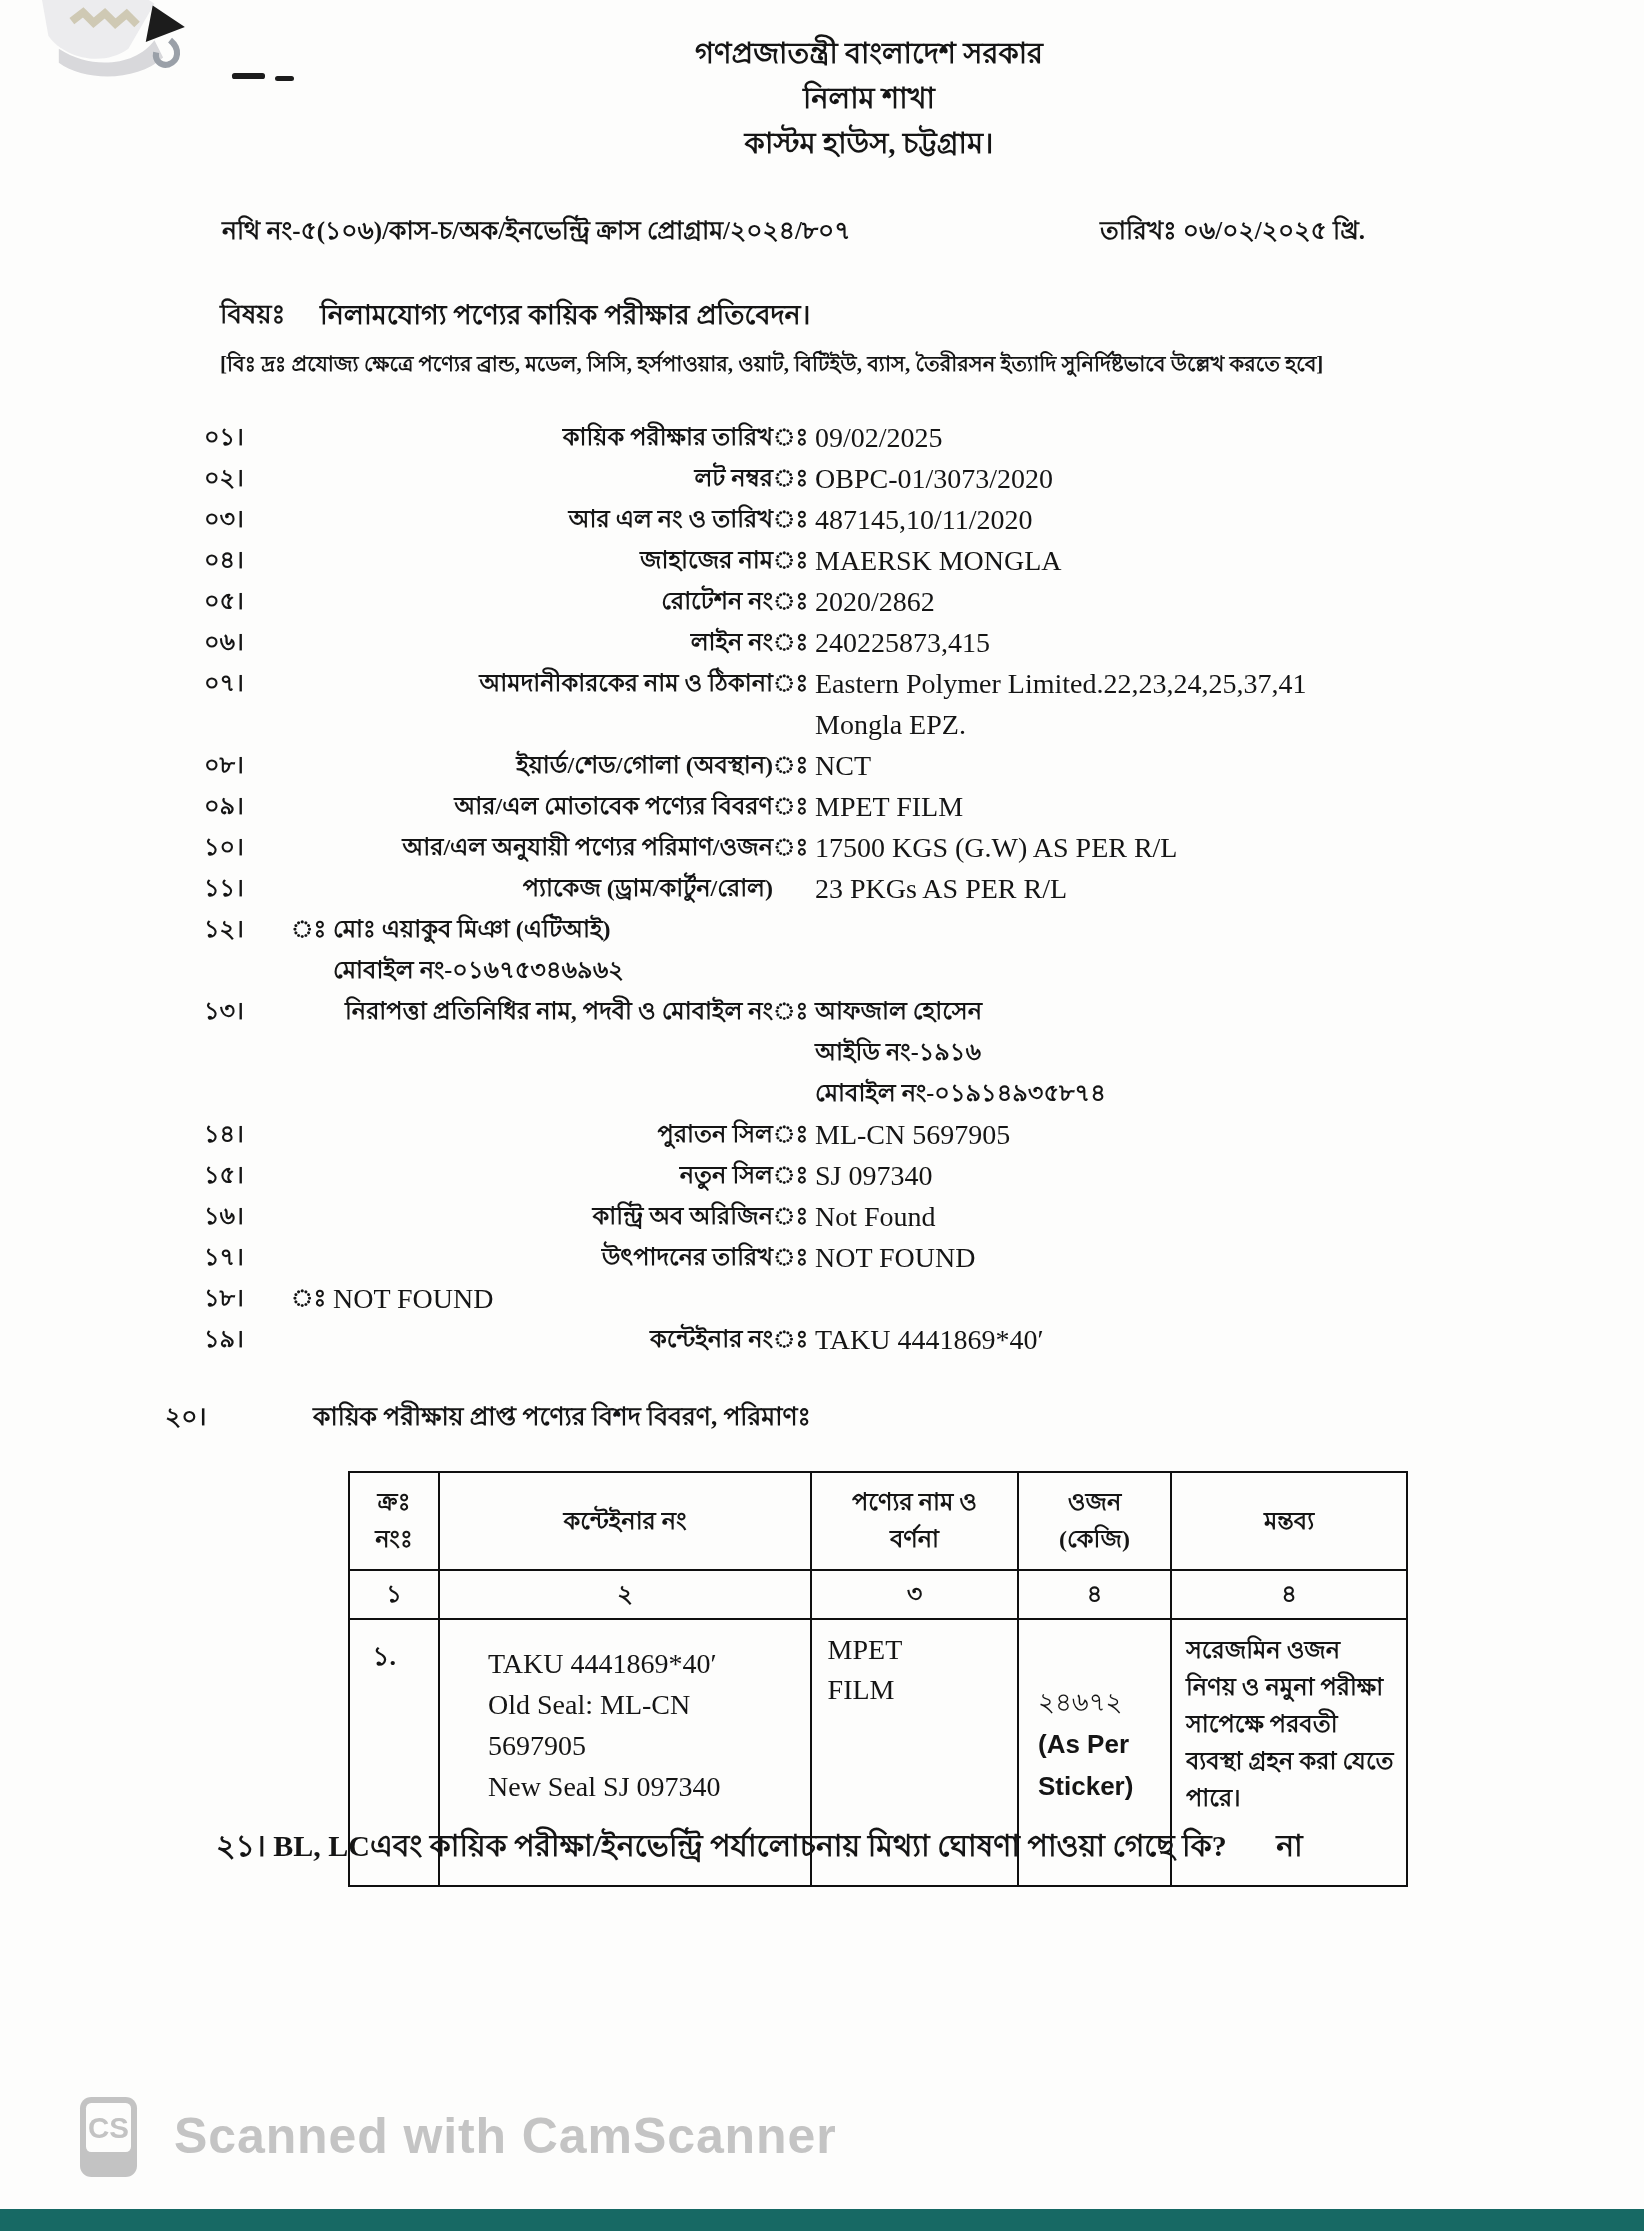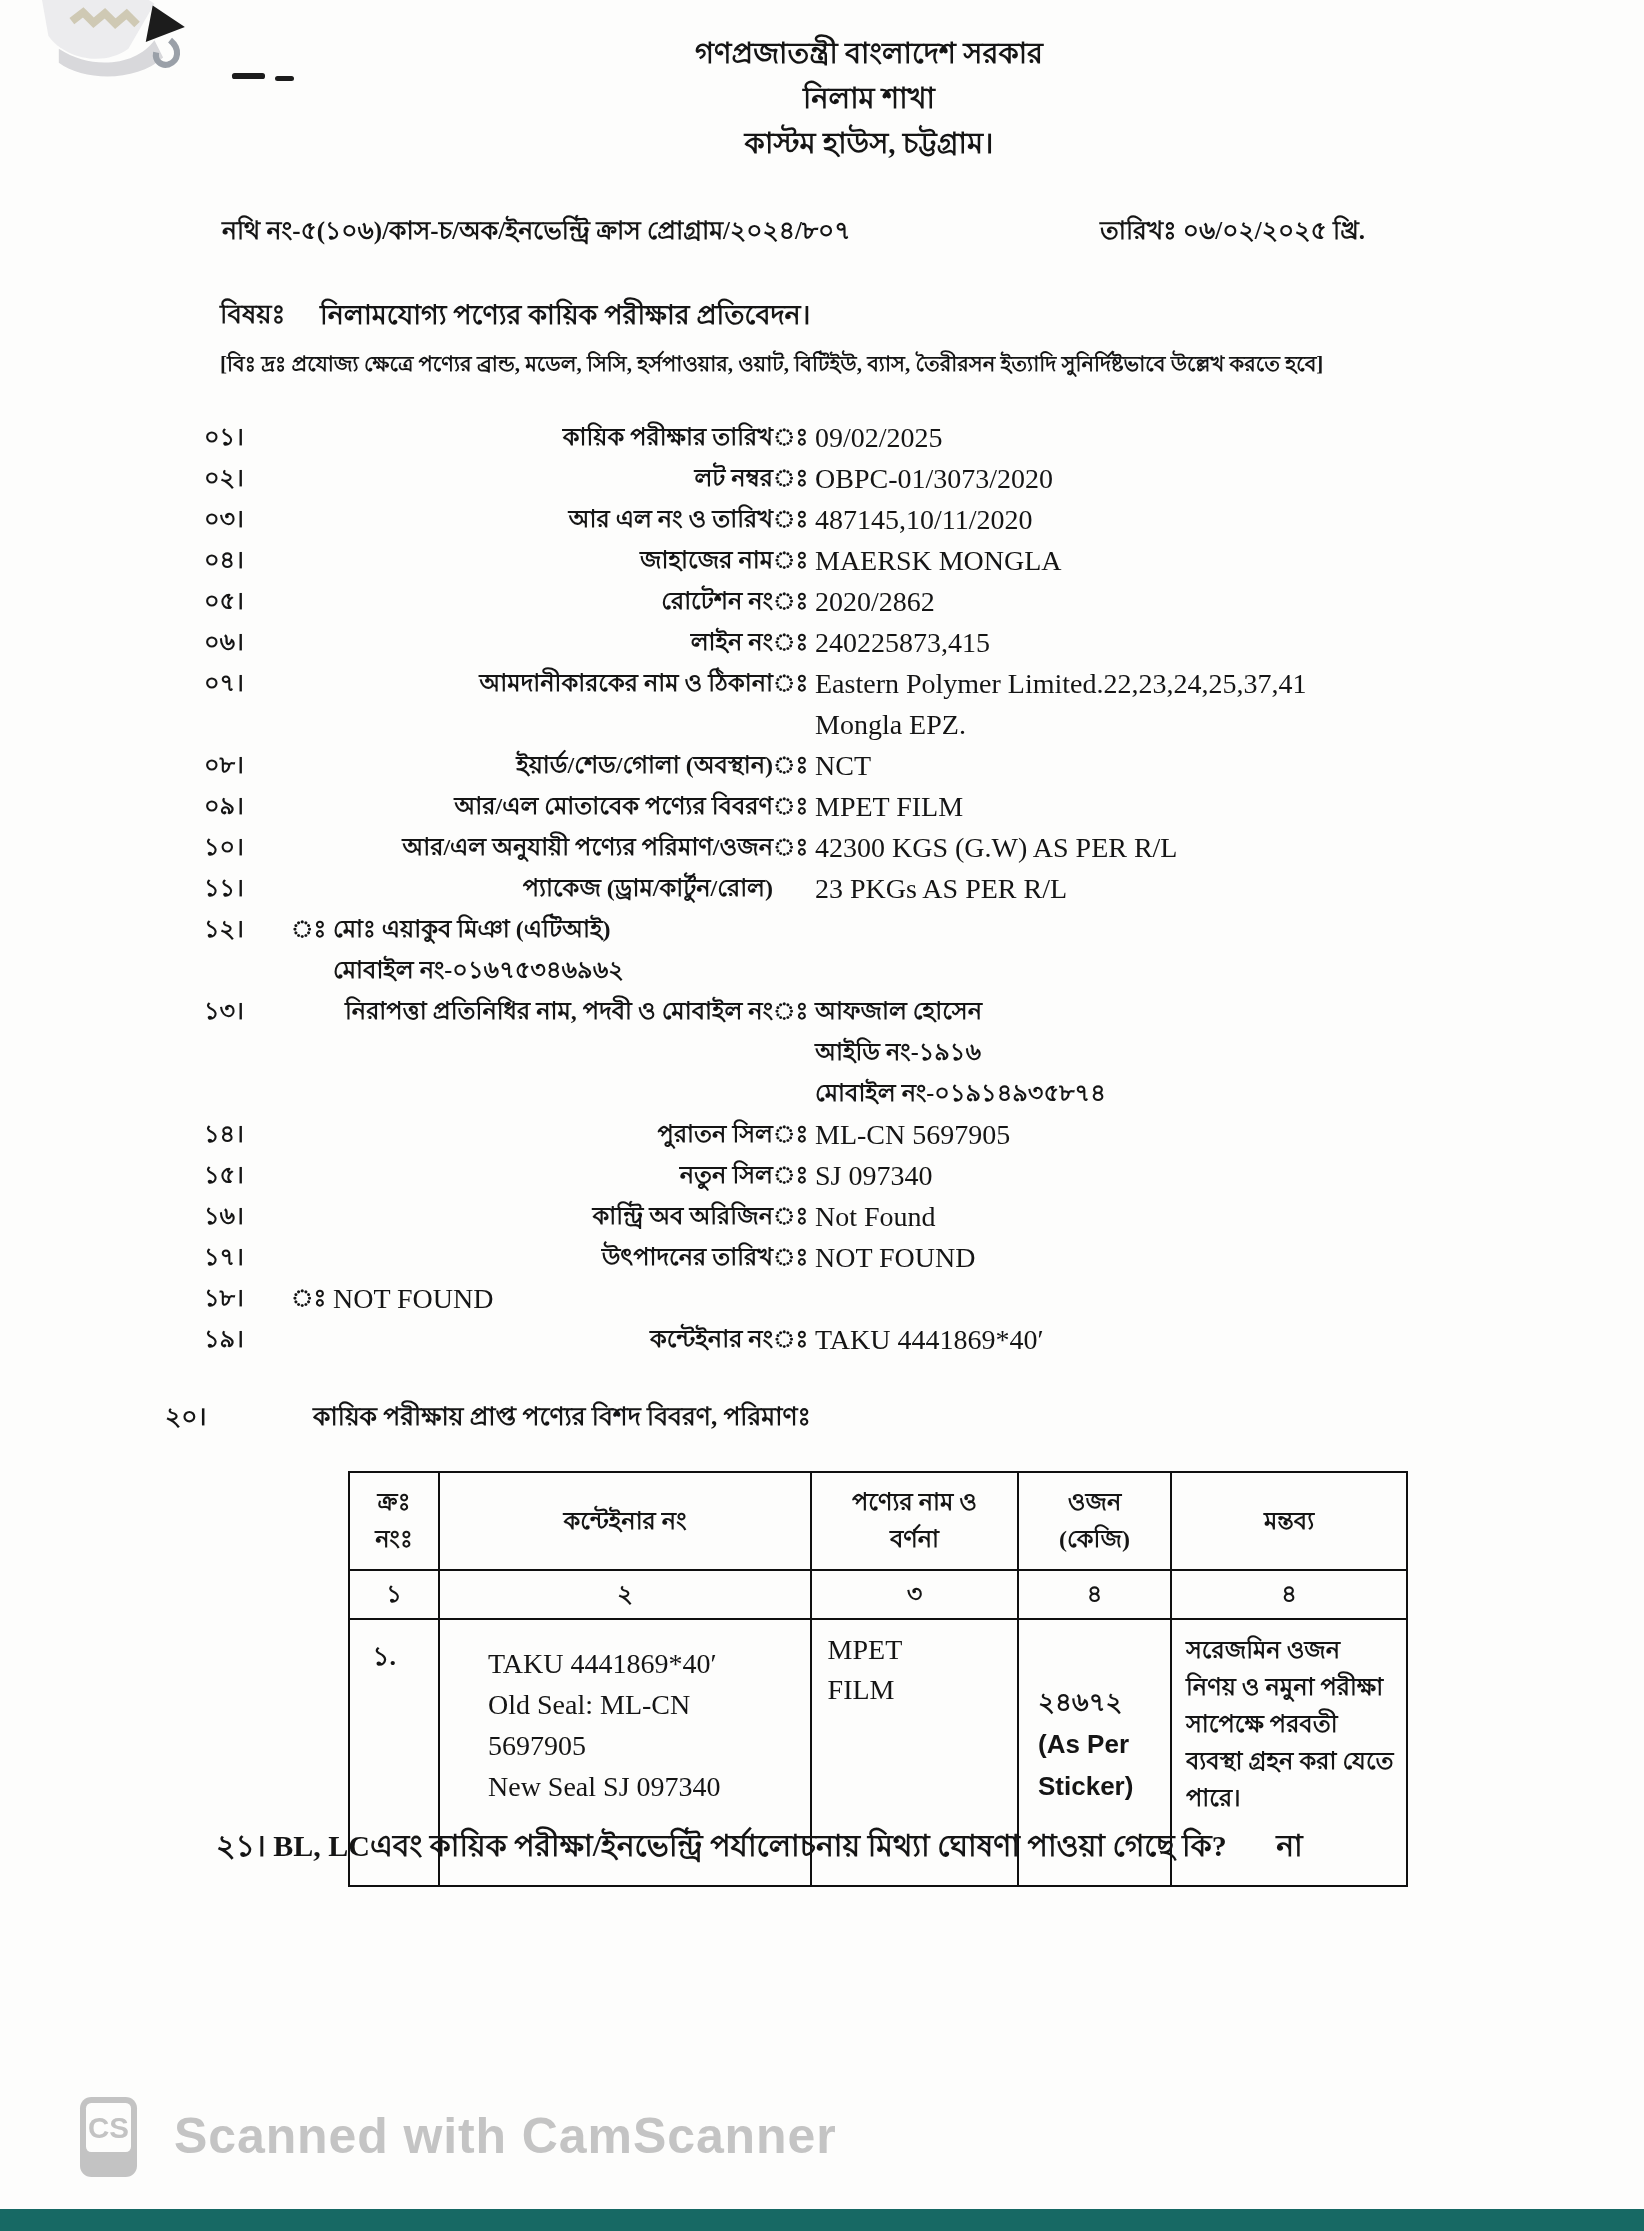--- a/index.html
+++ b/index.html
@@ -45,21 +45,21 @@
   .trow > div{border-right:2.2px solid #101010;}
   .trow > div:last-child{border-right:none;}
   .thead > div{border-bottom:2.6px solid #101010; text-align:center; font-weight:700; font-size:24px;
     display:flex; flex-direction:column; justify-content:center; line-height:37px; min-height:96px;}
   .tnums > div{border-bottom:2.6px solid #101010; text-align:center; font-weight:700; font-size:24px; line-height:47px; min-height:47px;}
   .tdata > div{min-height:202px;}
   .td-sl{font-weight:700; font-size:26px; padding:15.6px 0 0 22.6px;}
   .td-cont{padding:22.6px 0 0 48px; font-size:28px; line-height:41px;}
   .td-goods{padding:10.4px 0 0 15.6px; font-size:28px; line-height:40px;}
   .td-wt{padding:63px 0 0 19px;}
-  .td-wt .w-bn{font-weight:700; font-size:26px; line-height:40px;}
+  .td-wt .w-bn{font-weight:400; font-size:26px; line-height:40px;}
   .td-wt .w-en{font-family:"Liberation Sans", sans-serif; font-weight:700; font-size:26px; line-height:42px;}
   .td-rem{padding:12px 12px 0 14px; font-weight:700; font-size:24px; line-height:37px;}
   
   .s21{position:absolute; left:216px; top:1822px; font-weight:700; font-size:30px;}
   .s21 .ans{margin-left:42px;}
   
   .cs-logo{position:absolute; left:80px; top:2097px; width:57px; height:80px; background:#c3c3c3; border-radius:11.3px;}
   .cs-inner{position:absolute; left:6px; top:6px; width:45px; height:49px; background:#fdfdfc; border-radius:5.2px;
     display:flex; align-items:center; justify-content:center;
     font-family:"Liberation Sans", sans-serif; font-weight:700; font-size:29.5px; color:#c3c3c3;}
@@ -181,21 +181,21 @@
       <div class="val">
           <div class="en">MPET FILM</div>
         </div>
     </div>
 
     <div class="irow">
       <div class="sl">১০।</div>
       <div class="lbl">আর/এল অনুযায়ী পণ্যের পরিমাণ/ওজন</div>
       <div class="colon">ঃ</div>
       <div class="val">
-          <div class="en">42300 KGS (G.W) AS PER R/L</div>
+          <div class="en">17500 KGS (G.W) AS PER R/L</div>
         </div>
     </div>
 
     <div class="irow">
       <div class="sl">১১।</div>
       <div class="lbl">প্যাকেজ (ড্রাম/কার্টুন/রোল)</div>
       <div class="colon"></div>
       <div class="val">
           <div class="en">23 PKGs  AS PER R/L</div>
         </div>

